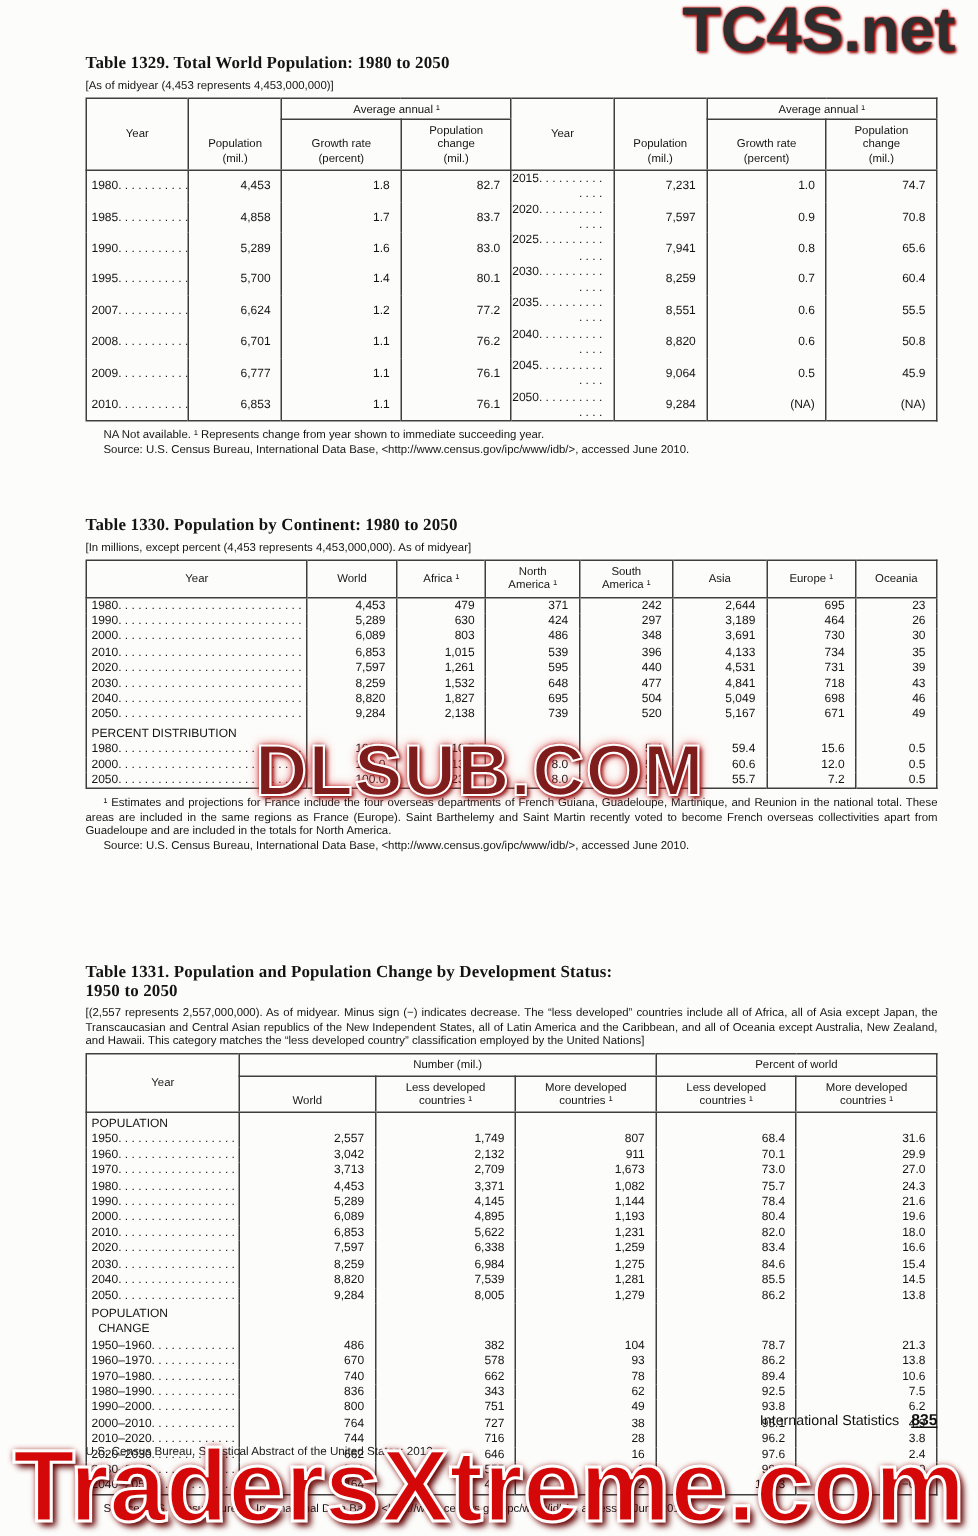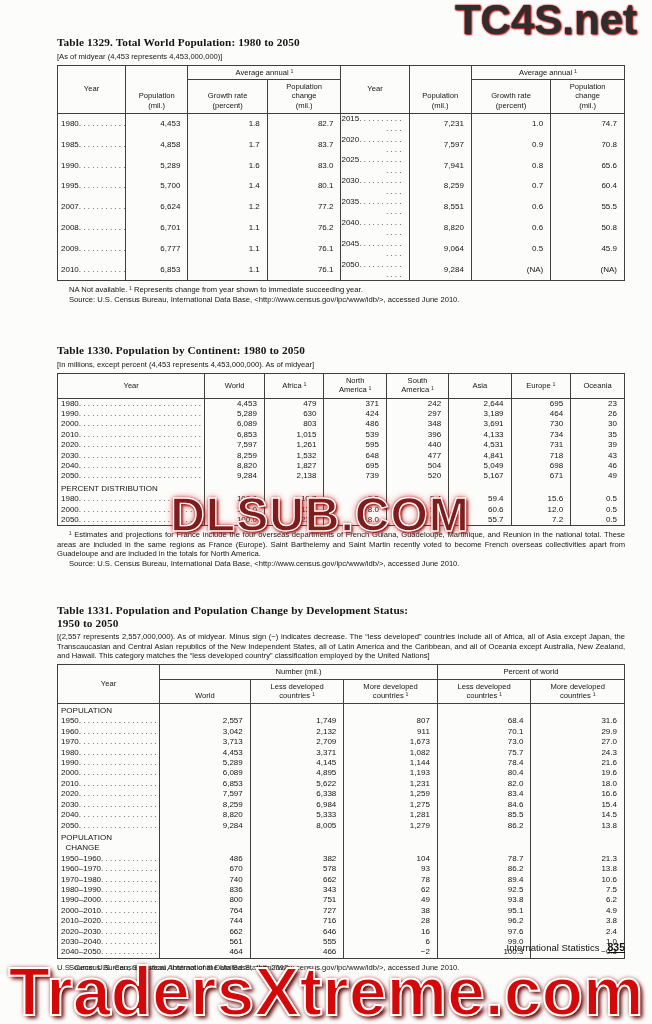--- a/index.html
+++ b/index.html
@@ -35,21 +35,21 @@
   .hb       { border-bottom:1px solid #3f3f3f;text-align:center; }
   .c-num  { text-align:right; padding-right:7px; }
   .c-year { text-align:left; padding-left:3px; padding-right:2px; white-space:pre; overflow:hidden; }
   .section { padding-top:2px; }
 
   .notes { font-size:7.6px; line-height:9.4px; margin-top:4px; }
   .note-line { text-indent:12px; }
   .note-para { text-indent:12px; text-align:justify; }
 
   #sec1330 { margin-top:40px; }
-  #sec1331 { margin-top:36px; }
+  #sec1331 { margin-top:74px; }
 
   
   .wm-top {
     position:absolute; top:-4px; right:15px;
     font-size:42px; font-weight:800; letter-spacing:0;
     color:#2e2e2e;
     text-shadow:0 0 1px #c00000, 0 0 2px #d01818, 1px 1px 2px #8a0000;
   }
   .wm-mid {
     position:absolute; top:487px; left:50%; transform:translateX(-52%);
@@ -474,21 +474,21 @@
               <td class="c-year">2030. . . . . . . . . . . . . . . . . . . .</td>
               <td class="c-num">8,259</td>
               <td class="c-num">6,984</td>
               <td class="c-num">1,275</td>
               <td class="c-num">84.6</td>
               <td class="c-num">15.4</td>
             </tr>
             <tr>
               <td class="c-year">2040. . . . . . . . . . . . . . . . . . . .</td>
               <td class="c-num">8,820</td>
-              <td class="c-num">5,333</td>
+              <td class="c-num">7,539</td>
               <td class="c-num">1,281</td>
               <td class="c-num">85.5</td>
               <td class="c-num">14.5</td>
             </tr>
             <tr>
               <td class="c-year">2050. . . . . . . . . . . . . . . . . . . .</td>
               <td class="c-num">9,284</td>
               <td class="c-num">8,005</td>
               <td class="c-num">1,279</td>
               <td class="c-num">86.2</td>

